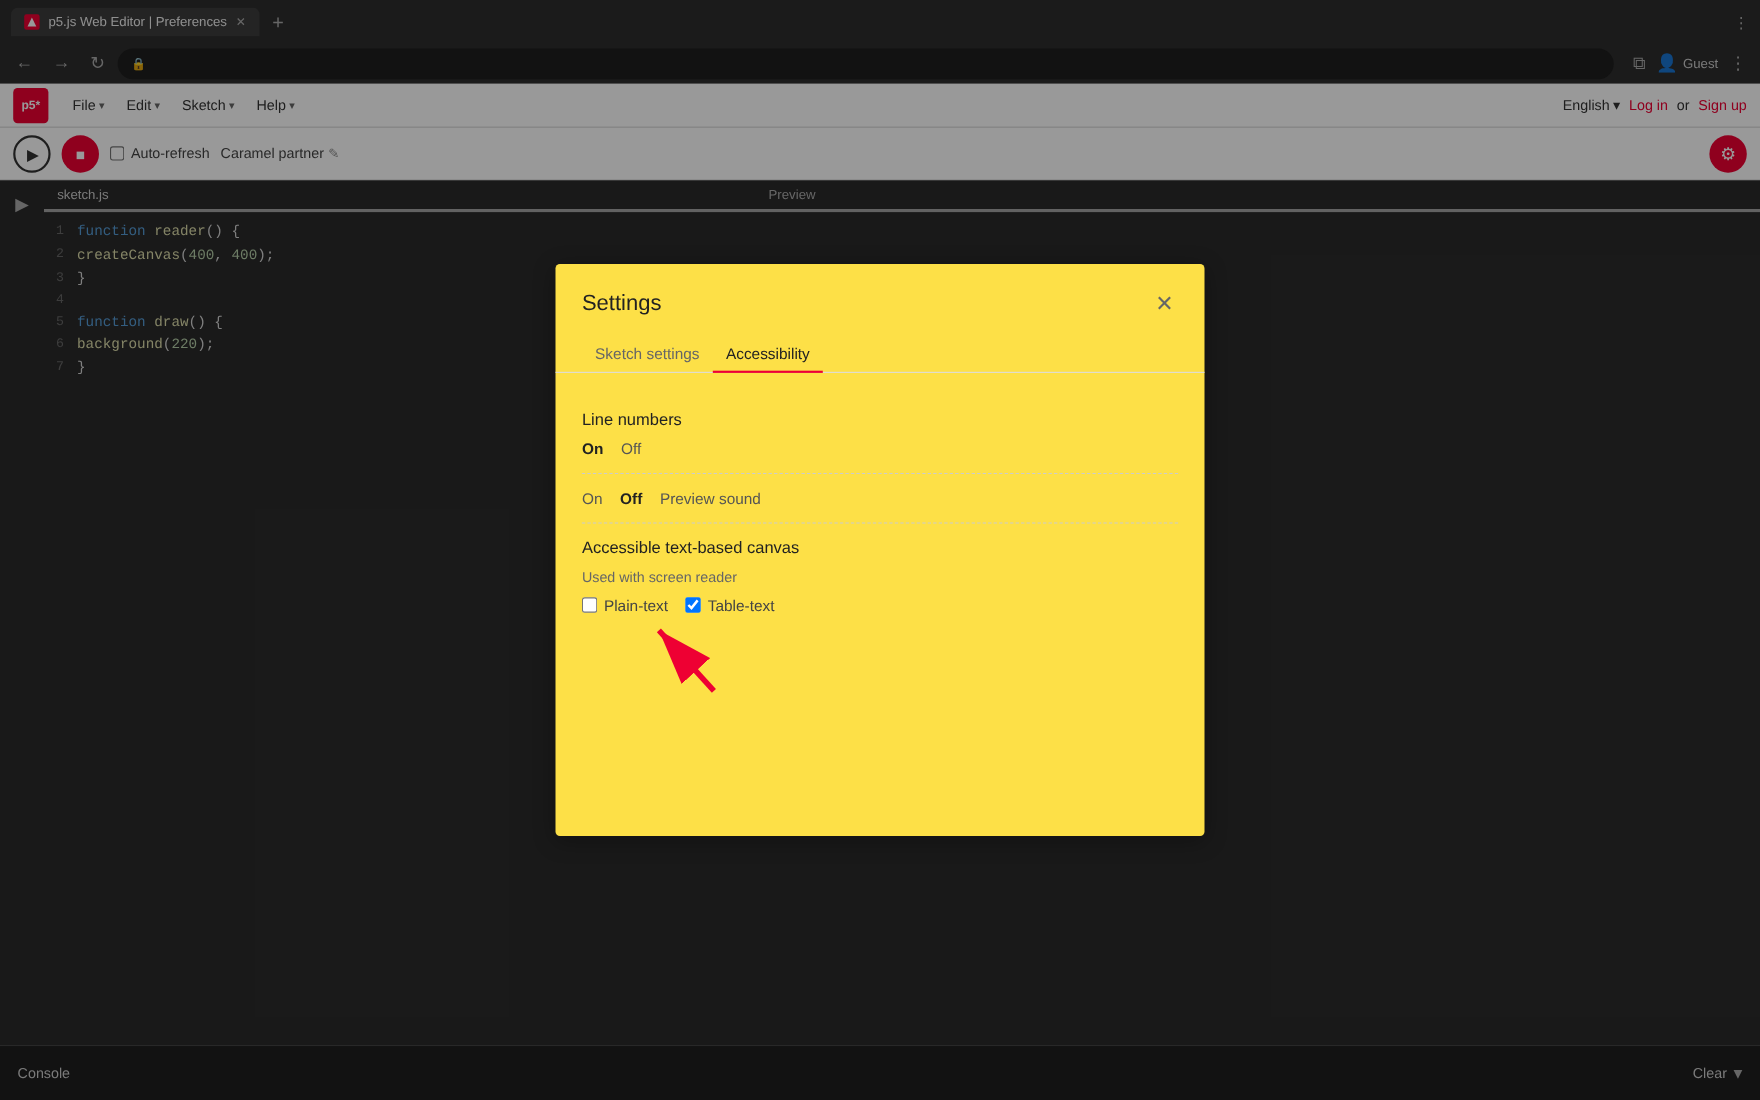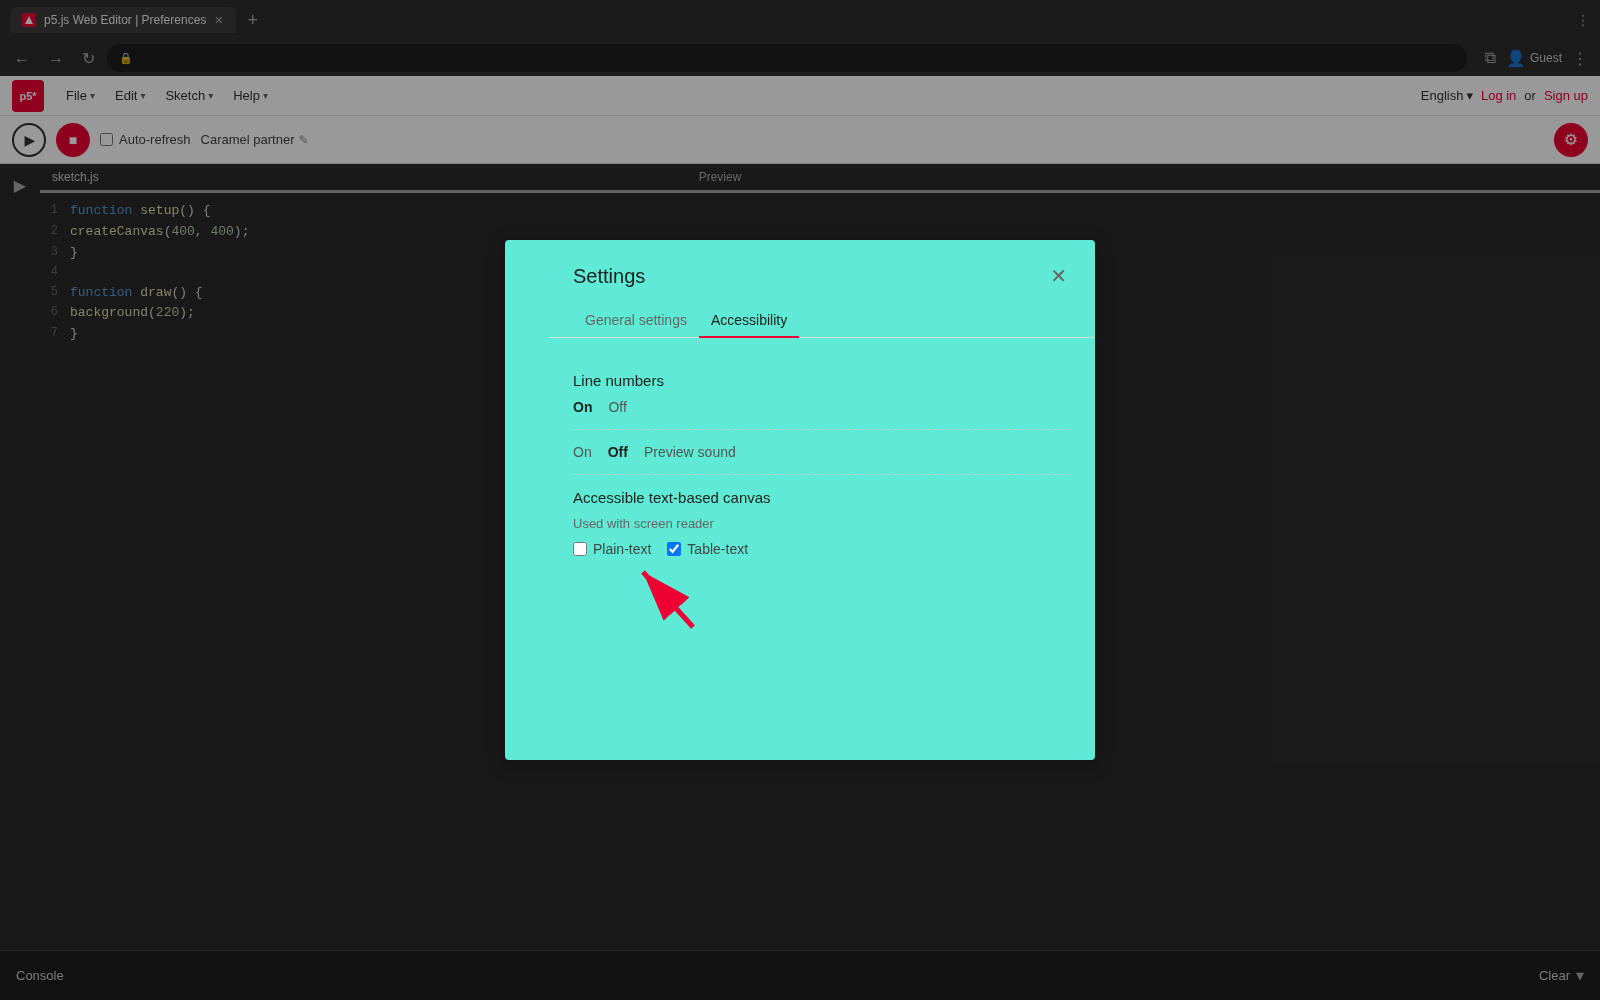--- a/index.html
+++ b/index.html
@@ -51,21 +51,21 @@
     .num { color: #b5cea8; }
 
     
     .console-bar { background: #1e1e1e; height: 50px; display: flex; align-items: center; padding: 0 16px; border-top: 1px solid #444; position: absolute; bottom: 0; left: 0; right: 0; }
     .console-label { color: #ccc; font-size: 13px; }
     .console-right { margin-left: auto; display: flex; align-items: center; gap: 6px; }
     .clear-btn { color: #ccc; font-size: 13px; cursor: pointer; background: none; border: none; }
 
     
     .modal-overlay { position: absolute; top: 0; left: 0; right: 0; bottom: 0; background: rgba(0,0,0,0.4); display: flex; align-items: center; justify-content: center; z-index: 100; }
-    .modal { background: #5eead4; border-radius: 4px; width: 590px; min-height: 520px; box-shadow: 0 4px 20px rgba(0,0,0,0.3); padding-left: 44px; }
+    .modal { background: #fde047; border-radius: 4px; width: 590px; min-height: 520px; box-shadow: 0 4px 20px rgba(0,0,0,0.3); }
     .modal-header { display: flex; align-items: center; justify-content: space-between; padding: 20px 24px 0; }
     .modal-title { font-size: 20px; font-weight: 500; color: #222; }
     .modal-close { background: none; border: none; font-size: 20px; color: #666; cursor: pointer; padding: 4px; }
     .modal-tabs { display: flex; padding: 0 24px; margin-top: 12px; border-bottom: 1px solid #ddd; }
     .modal-tab { padding: 8px 12px; font-size: 14px; color: #666; cursor: pointer; border-bottom: 2px solid transparent; margin-bottom: -1px; }
     .modal-tab.active { color: #222; border-bottom: 2px solid #e03; font-weight: 500; }
     .modal-body { padding: 20px 24px; }
     .setting-section { padding: 14px 0; border-bottom: 1px dashed #ccc; }
     .setting-section:last-child { border-bottom: none; }
     .setting-label { font-size: 15px; color: #222; font-weight: 500; margin-bottom: 10px; }
@@ -172,21 +172,21 @@
   </div>
 
   <div style="display:flex;flex-direction:column;flex:1;">
     <div style="display:flex;background:#2b2b2b;padding:6px 12px;border-bottom:3px solid #a3a3a3;">
       <span style="color:#ccc;font-size:12px;">sketch.js</span>
       <span style="color:#aaa;font-size:12px;margin-left:600px;">Preview</span>
     </div>
     <div class="editor-pane" style="flex:1;overflow:auto;">
       <div class="code-line">
         <span class="line-num">1</span>
-        <span class="line-content"><span class="kw">function</span> <span class="fn">setup</span><span class="paren">() {</span></span>
+        <span class="line-content"><span class="kw">function</span> <span class="fn">reader</span><span class="paren">() {</span></span>
       </div>
       <div class="code-line">
         <span class="line-num">2</span>
         <span class="line-content">  <span class="fn">createCanvas</span><span class="paren">(</span><span class="num">400</span>, <span class="num">400</span><span class="paren">);</span></span>
       </div>
       <div class="code-line">
         <span class="line-num">3</span>
         <span class="line-content"><span class="paren">}</span></span>
       </div>
       <div class="code-line">
@@ -218,21 +218,21 @@
 </div>
 
 <div class="modal-overlay">
   <div class="modal">
     <div class="modal-header">
       <span class="modal-title">Settings</span>
       <button class="modal-close">✕</button>
     </div>
     <div class="modal-tabs">
       <div class="modal-tab">
-        <span>General settings</span>
+        <span>Sketch settings</span>
       </div>
       <div class="modal-tab active">
         <span>Accessibility</span>
       </div>
     </div>
     <div class="modal-body">
 
       <div class="setting-section">
         <div class="setting-label">Line numbers</div>
         <div class="setting-options">

